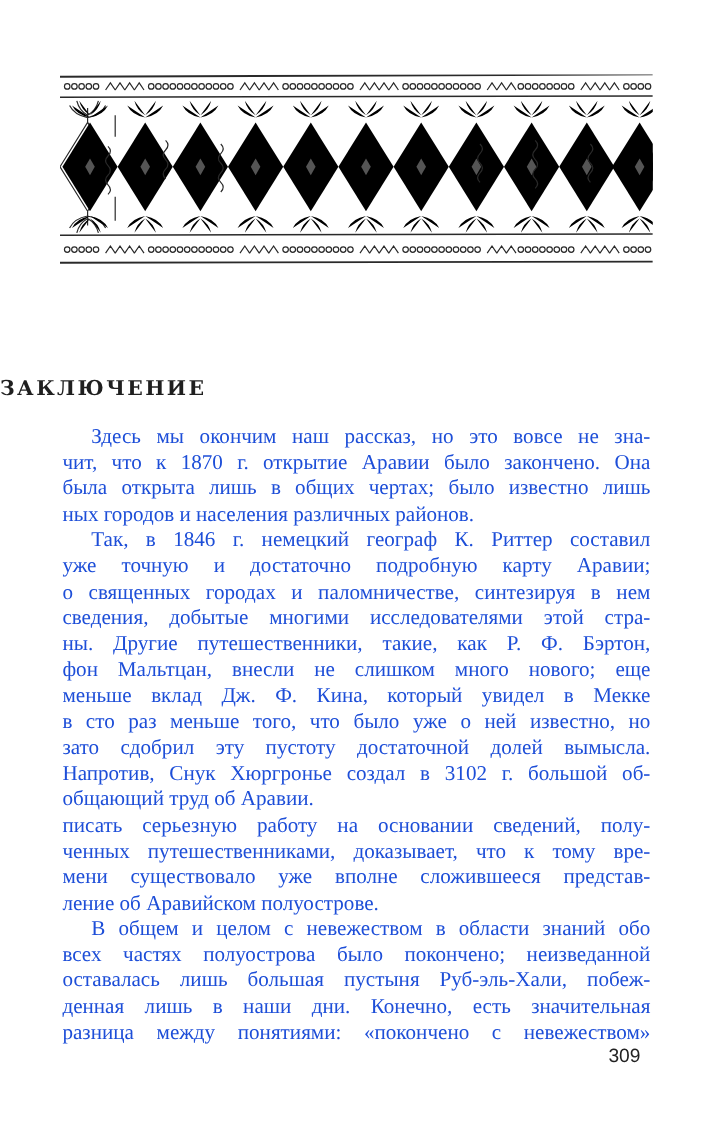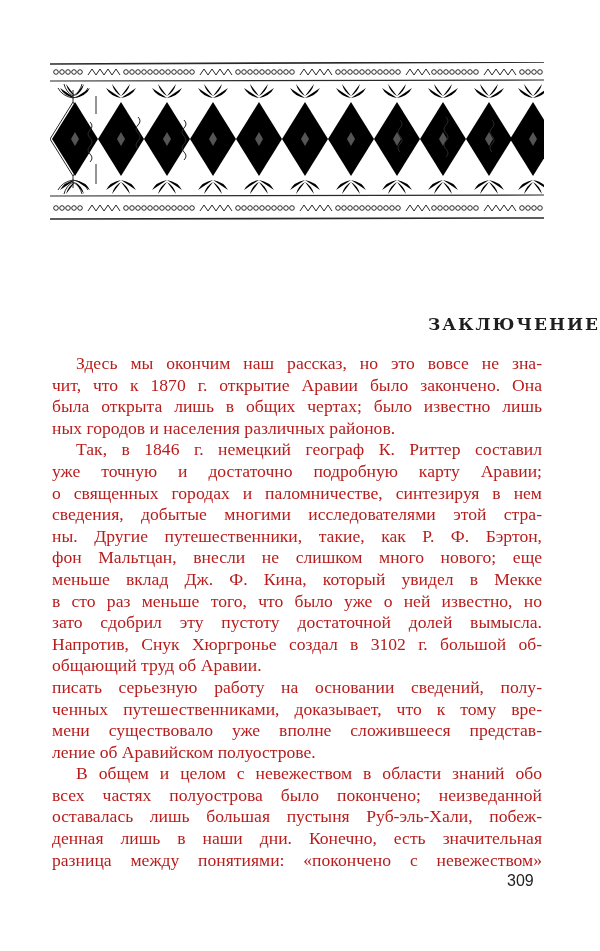--- a/index.html
+++ b/index.html
@@ -1,25 +1,25 @@
 <!DOCTYPE html>
 <html><head>
 <meta charset="utf-8">
 <style>
   html, body { margin: 0; padding: 0; background: #ffffff; }
   body { width: 600px; height: 951px; position: relative; overflow: hidden; color: #1a1a1a; }
   .ornament { position: absolute; left: 50px; top: 62px; width: 494px; height: 158px; }
   .ornament svg { width: 100%; height: 100%; display: block; }
   .heading {
-    position: absolute; left: 0; width: 600px; top: 314px; text-align: right;
+    position: absolute; left: 0; width: 600px; top: 314px; text-align: left;
     font-family: "DejaVu Serif", serif; font-weight: bold; font-size: 17px; letter-spacing: 2px; color: #1f1f1f;
   }
   .body-text {
     position: absolute; left: 52px; top: 353px; width: 490px;
-    font-family: "Liberation Serif", serif; font-size: 17.6px; line-height: 21.6px; color: #b91c1c;
+    font-family: "Liberation Serif", serif; font-size: 17.6px; line-height: 21.6px; color: #1d4ed8;
   }
   .line { display: block; white-space: nowrap; text-align: justify; text-align-last: justify; height: 21.6px; }
   .line.last { text-align-last: left; }
   .line.indent { padding-left: 24px; }
   .page-number {
     position: absolute; left: 507px; top: 872px;
     font-family: "Liberation Sans", sans-serif; font-size: 16px; color: #222;
   }
 </style>
 </head>

